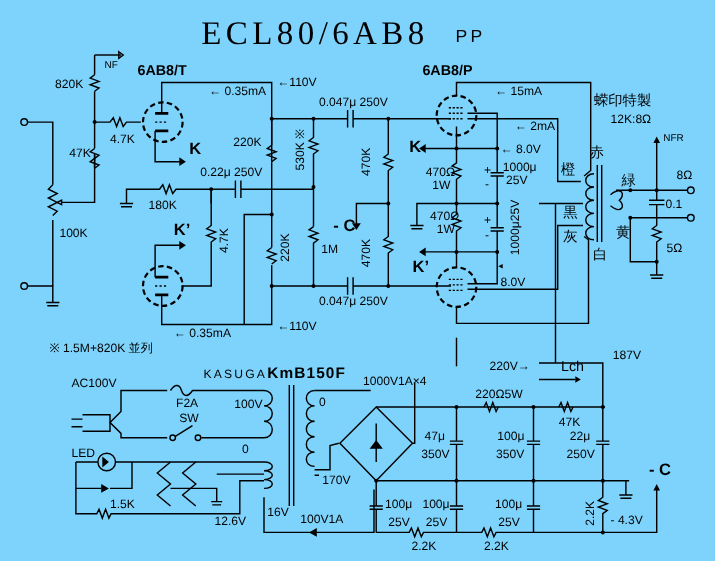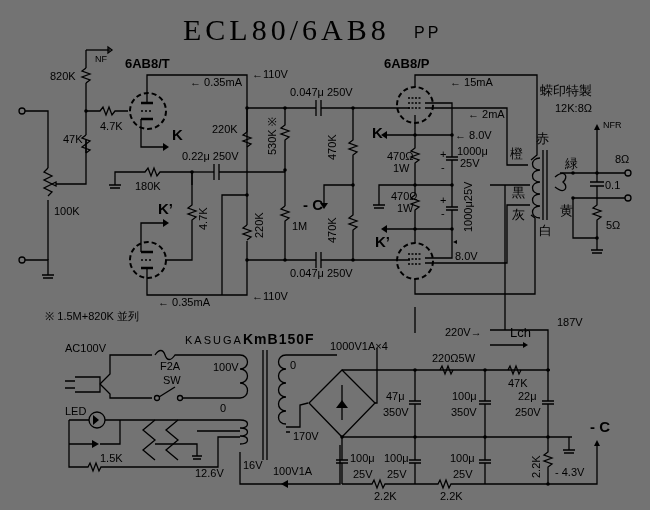--- a/index.html
+++ b/index.html
@@ -1,16 +1,16 @@
 <!DOCTYPE html>
 <html><head>
 <meta charset="utf-8">
 <style>
   html,body{margin:0;padding:0;background:#fff;}
-  #canvas{position:relative;width:650px;height:510px;background:#737373;overflow:hidden;}
+  #canvas{position:relative;width:650px;height:510px;background:#7dd3fc;overflow:hidden;}
   svg{position:absolute;left:0;top:0;}
   .w{stroke:#000;stroke-width:1.3;fill:none;}
   .tb{stroke:#000;stroke-width:2;fill:none;stroke-dasharray:5 3;}
   .dot{fill:#000;}
   text{font-family:"Liberation Sans",sans-serif;font-size:11px;fill:#000;}
   .tube{font-weight:bold;font-size:13px;}
   .big{font-weight:bold;font-size:15px;}
   .title{font-family:"Liberation Serif",serif;font-size:30px;letter-spacing:4px;}
   .titlesm{font-family:"Liberation Sans",sans-serif;font-size:16px;letter-spacing:3px;}
   .jp{font-family:"DejaVu Sans",sans-serif;font-size:13px;}

